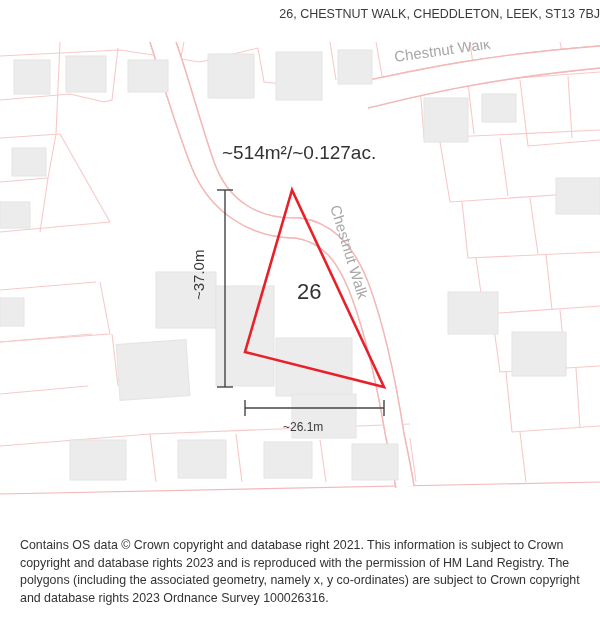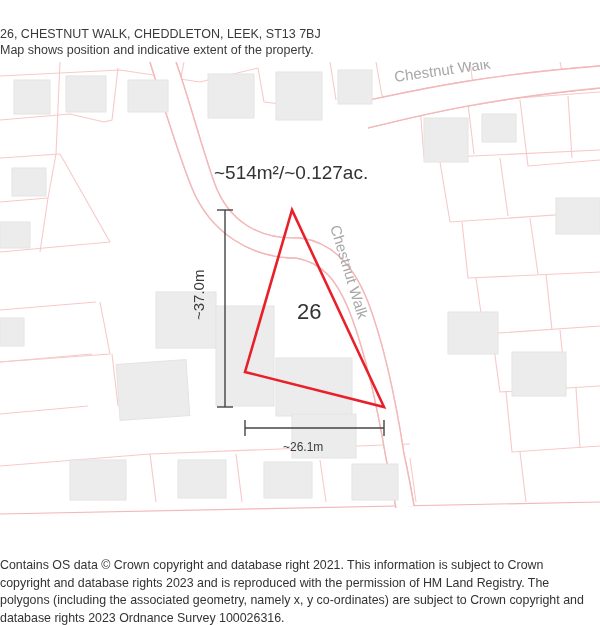--- a/index.html
+++ b/index.html
@@ -17,22 +17,21 @@
   }
   .page {
     width: 600px;
     height: 625px;
     position: relative;
   }
   
   .header {
     width: 600px;
     padding-top: 6px;
-    text-align: left;
-    margin-top: 20px;
+    text-align: right;
   }
   .header .title {
     font-size: 12.5px;
     color: #3a3a3a;
     line-height: 16px;
   }
   .header .subtitle {
     font-size: 12.5px;
     color: #3a3a3a;
     line-height: 16px;
@@ -53,21 +52,21 @@
     top: 0;
   }
   
   .map-label {
     position: absolute;
     font-family: "Liberation Sans", sans-serif;
     color: #3c3c3c;
     white-space: nowrap;
   }
   #area-label {
-    left: 214px;
+    left: 222px;
     top: 100px;
     font-size: 19px;
     color: #333333;
   }
   #house-number {
     left: 297px;
     top: 237px;
     font-size: 22px;
     color: #333333;
   }
@@ -82,35 +81,34 @@
     font-size: 15px;
     transform: rotate(-90deg);
     transform-origin: left top;
   }
   
   .footer {
     position: absolute;
     left: 0;
     top: 533px;
     width: 600px;
-    padding: 4px 4px 0 0;
+    padding: 4px 4px 0 20px;
     box-sizing: border-box;
     font-size: 12.4px;
     line-height: 17.5px;
     color: #333333;
   }
 </style>
 </head>
 <body>
 
 <div class="page">
 
   <div class="header">
     <div class="title">26, CHESTNUT WALK, CHEDDLETON, LEEK, ST13 7BJ</div>
-    <div class="subtitle">Map shows position and indicative extent of the property.</div>
   </div>
 
   <div class="map">
     <svg width="600" height="490" viewBox="0 0 600 490" xmlns="http://www.w3.org/2000/svg">
 
       <g stroke="#f7c9c9" stroke-width="1.1" fill="none">
         <path d="M0 14 L120 8 L200 20 L258 6"></path>
         <path d="M0 58 L70 52 L104 60"></path>
         <path d="M0 96 L60 92"></path>
         <path d="M0 140 L48 136"></path>

